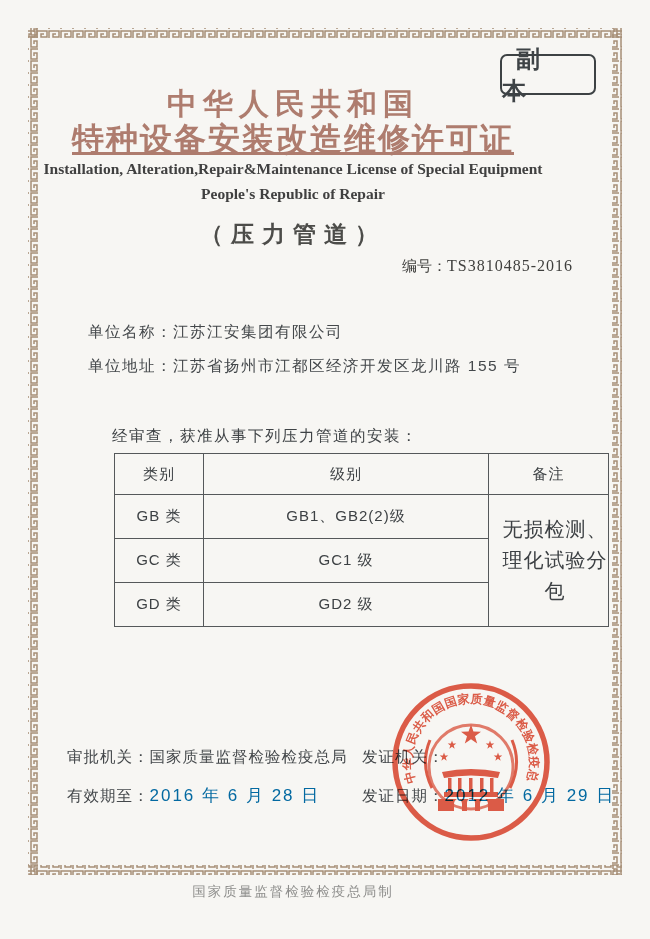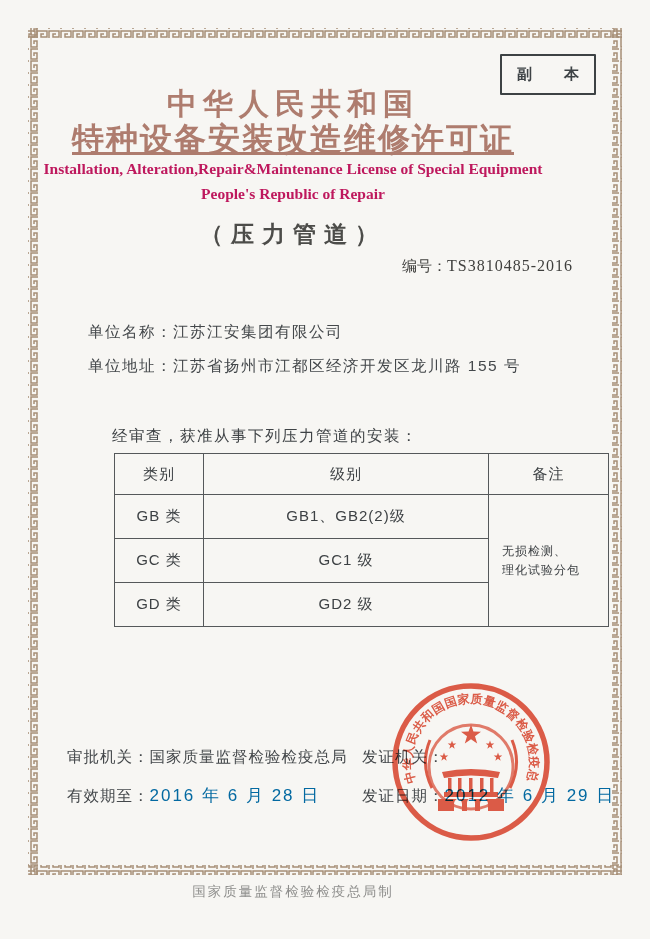--- a/index.html
+++ b/index.html
@@ -11,30 +11,30 @@
   }
   .abs{position:absolute;}
   .centered{left:0;width:586px;text-align:center;}
 
   
   .frame-svg{position:absolute;left:0;top:0;z-index:1;}
 
   
   .copy-box{
     left:500px;top:54px;width:92px;height:37px;z-index:3;
-    border:2.5px solid #3d4244;border-radius:1px;
+    border:2.5px solid #3d4244;border-radius:7px;
     display:flex;align-items:center;justify-content:center;
-    color:#3e4346;font-size:15px;font-weight:bold;
+    color:#3e4346;font-size:24px;font-weight:bold;
     letter-spacing:14px;text-indent:14px;
   }
 
   
   .title-cn1{top:84px;font-size:30px;font-weight:bold;color:#ae7c6e;letter-spacing:6px;z-index:2;}
   .title-cn2{top:118px;font-size:32px;font-weight:bold;color:#ae7c6e;letter-spacing:2px;z-index:2;text-decoration:underline;}
-  .title-en{font-family:"Liberation Serif", serif;font-weight:bold;color:#be185d;z-index:2;}
+  .title-en{font-family:"Liberation Serif", serif;font-weight:bold;color:#404040;z-index:2;}
   .title-en1{top:160px;font-size:15.5px;}
   .title-en2{top:185px;font-size:15.5px;}
   .scope{top:219px;font-size:23px;font-weight:bold;color:#4c4c49;letter-spacing:8px;z-index:2;}
 
   .license-no{
     top:257px;right:77px;z-index:2;font-size:15px;color:#3f3f3d;
   }
   .license-no .no-val{font-family:"Liberation Serif", serif;font-size:16px;letter-spacing:1px;}
 
   
@@ -52,21 +52,21 @@
   }
   .scope-table col.c1{width:89px;}
   .scope-table col.c2{width:285px;}
   .scope-table col.c3{width:120px;}
   .scope-table th,.scope-table td{
     border:1.4px solid #55585a;text-align:center;font-weight:normal;
     letter-spacing:1px;padding:0;
   }
   .scope-table th{height:40px;}
   .scope-table td{height:43px;}
-  .scope-table td.remark{text-align:left;padding-left:13px;line-height:1.55;font-size:12px;}
+  .scope-table td.remark{text-align:center;padding-left:13px;line-height:1.55;font-size:20px;}
 
   
   .foot-line{z-index:2;font-size:15.5px;color:#44484b;letter-spacing:1px;}
   .approve{left:67px;top:747px;}
   .valid{left:67px;top:784px;}
   .issue-org{left:362px;top:747px;}
   .issue-date{left:362px;top:784px;}
   .date-val{font-size:17px;color:#0369a1;letter-spacing:2px;font-weight:500;}
 
   

